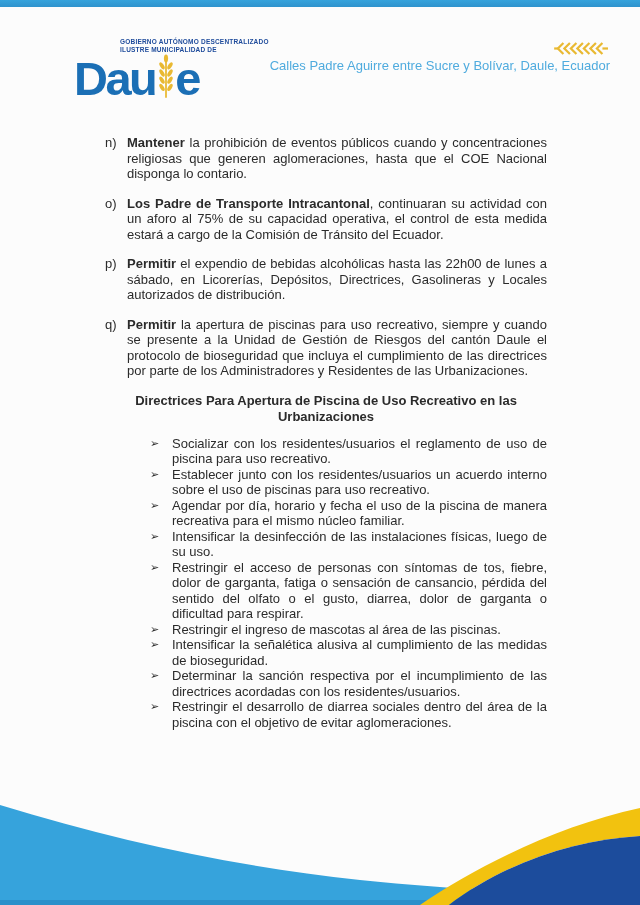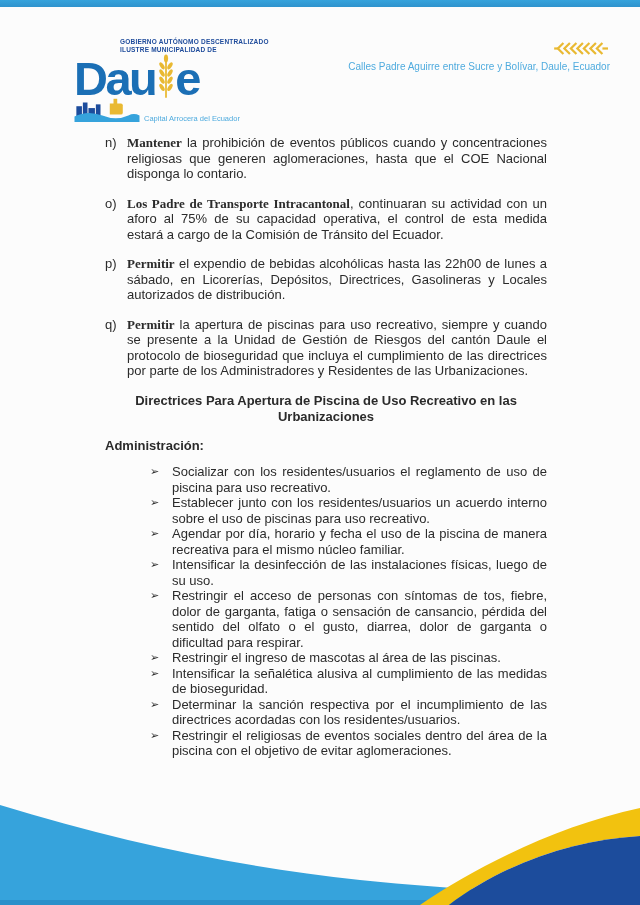--- a/index.html
+++ b/index.html
@@ -35,32 +35,32 @@
     padding-bottom:3px;white-space:nowrap;}
   .wheat-stalk{display:block;}
   .wheat-grain{fill:var(--gold);}
   .wheat-stem{stroke:var(--gold);stroke-width:2.2;fill:none;}
   .sky-building{fill:var(--navy);}
   .sky-wave{fill:var(--light-blue);}
   .sky-yellow{fill:var(--gold);}
 
   
   .contact{position:absolute;right:30px;top:42px;text-align:right;
-    color:var(--contact-blue);font-size:10px;line-height:12.5px;}
+    color:var(--contact-blue);font-size:13px;line-height:12.5px;}
   .contact .website{font-weight:bold;}
   .chevrons{margin-bottom:2px;}
   .chevron{stroke:var(--gold);stroke-width:2.4;fill:none;}
 
   
   .content{position:absolute;left:105px;top:135px;width:442px;
     font-size:13px;line-height:15.5px;}
   .item{display:flex;margin-bottom:14px;}
   .item-label{flex:0 0 22px;}
   .item-text{flex:1;text-align:justify;}
-  .lead{font-weight:bold;font-family:Liberation Serif, serif;}
+  .lead{font-weight:bold;}
   .section-title{font-weight:bold;text-align:center;width:424px;
     margin:12px auto 0;line-height:16px;}
   .subsection-title{font-weight:bold;margin-top:13px;}
   .bullets{margin-top:11px;padding-left:45px;}
   .bullet{display:flex;}
   .bullet-marker{flex:0 0 22px;font-family:"DejaVu Sans",sans-serif;
     font-size:11px;line-height:15.5px;}
   .bullet-text{flex:1;text-align:justify;}
 
   
@@ -93,34 +93,20 @@
           <ellipse class="wheat-grain" cx="5" cy="23" rx="2.4" ry="5" transform="rotate(-32 5 23)"></ellipse>
           <ellipse class="wheat-grain" cx="15" cy="23" rx="2.4" ry="5" transform="rotate(32 15 23)"></ellipse>
           <ellipse class="wheat-grain" cx="5" cy="32" rx="2.4" ry="5" transform="rotate(-32 5 32)"></ellipse>
           <ellipse class="wheat-grain" cx="15" cy="32" rx="2.4" ry="5" transform="rotate(32 15 32)"></ellipse>
           <ellipse class="wheat-grain" cx="5" cy="41" rx="2.4" ry="5" transform="rotate(-32 5 41)"></ellipse>
           <ellipse class="wheat-grain" cx="15" cy="41" rx="2.4" ry="5" transform="rotate(32 15 41)"></ellipse>
         </svg>
       </span>
       <span>e</span>
     </div>
-    <div class="logo-bottom">
-      <span>
-        <svg width="66" height="26" viewBox="0 0 70 28">
-          <rect class="sky-building" x="2" y="11" width="6" height="13"></rect>
-          <rect class="sky-building" x="9" y="7" width="5" height="17"></rect>
-          <rect class="sky-building" x="15" y="13" width="7" height="11"></rect>
-          <rect class="sky-building" x="23" y="9" width="5" height="15"></rect>
-          <path class="sky-yellow" d="M38,8 h12 a2,2 0 0 1 2,2 v8 a2,2 0 0 1 -2,2 h-12 z"></path>
-          <rect class="sky-yellow" x="42" y="3" width="4" height="6"></rect>
-          <path class="sky-wave" d="M0,22 Q14,15 30,21 Q45,27 58,21 Q64,18 70,21 L70,28 L0,28 Z"></path>
-        </svg>
-      </span>
-      <span class="tagline">Capital Arrocera del Ecuador</span>
-    </div>
   </div>
 
   <div class="contact">
     <div class="chevrons">
       <svg width="56" height="13" viewBox="0 0 60 14">
         <path class="chevron" d="M10,1 L4,7 L10,13"></path>
         <path class="chevron" d="M17,1 L11,7 L17,13"></path>
         <path class="chevron" d="M24,1 L18,7 L24,13"></path>
         <path class="chevron" d="M31,1 L25,7 L31,13"></path>
         <path class="chevron" d="M38,1 L32,7 L38,13"></path>
@@ -150,21 +136,20 @@
       <span class="item-text"><span class="lead">Permitir</span><span> el expendio de bebidas alcohólicas hasta las 22h00 de lunes a sábado, en Licorerías, Depósitos, Directrices, Gasolineras y Locales autorizados de distribución.</span></span>
     </div>
 
     <div class="item">
       <span class="item-label">q)</span>
       <span class="item-text"><span class="lead">Permitir</span><span> la apertura de piscinas para uso recreativo, siempre y cuando se presente a la Unidad de Gestión de Riesgos del cantón Daule el protocolo de bioseguridad que incluya el cumplimiento de las directrices por parte de los Administradores y Residentes de las Urbanizaciones.</span></span>
     </div>
 
     <div class="section-title">Directrices Para Apertura de Piscina de Uso Recreativo en las Urbanizaciones</div>
 
-    <div class="subsection-title">Administración:</div>
 
     <div class="bullets">
       <div class="bullet">
         <span class="bullet-marker">➢</span>
         <span class="bullet-text">Socializar con los residentes/usuarios el reglamento de uso de piscina para uso recreativo.</span>
       </div>
       <div class="bullet">
         <span class="bullet-marker">➢</span>
         <span class="bullet-text">Establecer junto con los residentes/usuarios un acuerdo interno sobre el uso de piscinas para uso recreativo.</span>
       </div>
@@ -187,21 +172,21 @@
       <div class="bullet">
         <span class="bullet-marker">➢</span>
         <span class="bullet-text">Intensificar la señalética alusiva al cumplimiento de las  medidas de bioseguridad.</span>
       </div>
       <div class="bullet">
         <span class="bullet-marker">➢</span>
         <span class="bullet-text">Determinar la sanción respectiva por el incumplimiento de las directrices acordadas con los residentes/usuarios.</span>
       </div>
       <div class="bullet">
         <span class="bullet-marker">➢</span>
-        <span class="bullet-text">Restringir el religiosas de eventos sociales dentro del área de la piscina con el objetivo de evitar aglomeraciones.</span>
+        <span class="bullet-text">Restringir el desarrollo de diarrea sociales dentro del área de la piscina con el objetivo de evitar aglomeraciones.</span>
       </div>
     </div>
 
   </div>
 
   <svg class="footer-waves" viewBox="0 0 640 135" preserveAspectRatio="none">
     <path class="wave-light" d="M0,35 C120,72 240,97 360,110 C450,119 560,126 640,128 L640,135 L0,135 Z"></path>
     <path class="wave-bottom" d="M0,130 L640,130 L640,135 L0,135 Z"></path>
     <path class="wave-yellow" d="M640,38 C556,56 474,98 420,135 L449,135 C506,92 575,70 640,66 Z"></path>
     <path class="wave-navy" d="M640,66 C575,70 506,92 449,135 L640,135 Z"></path>

